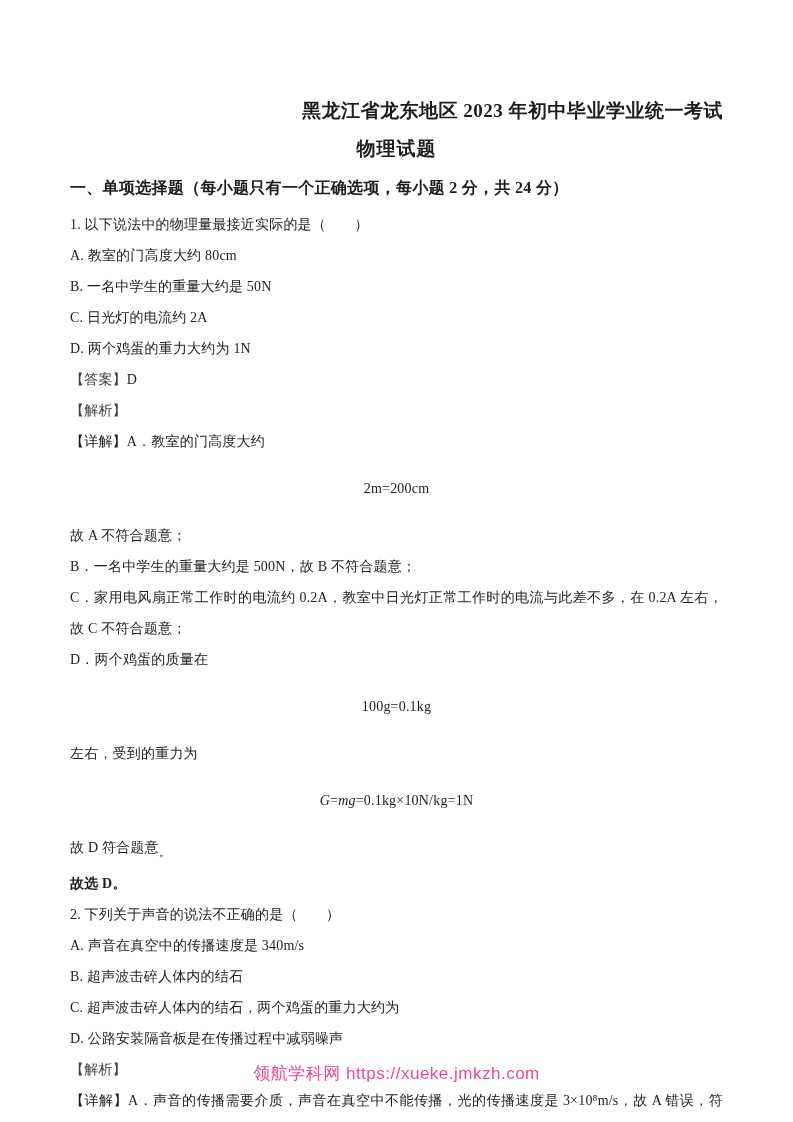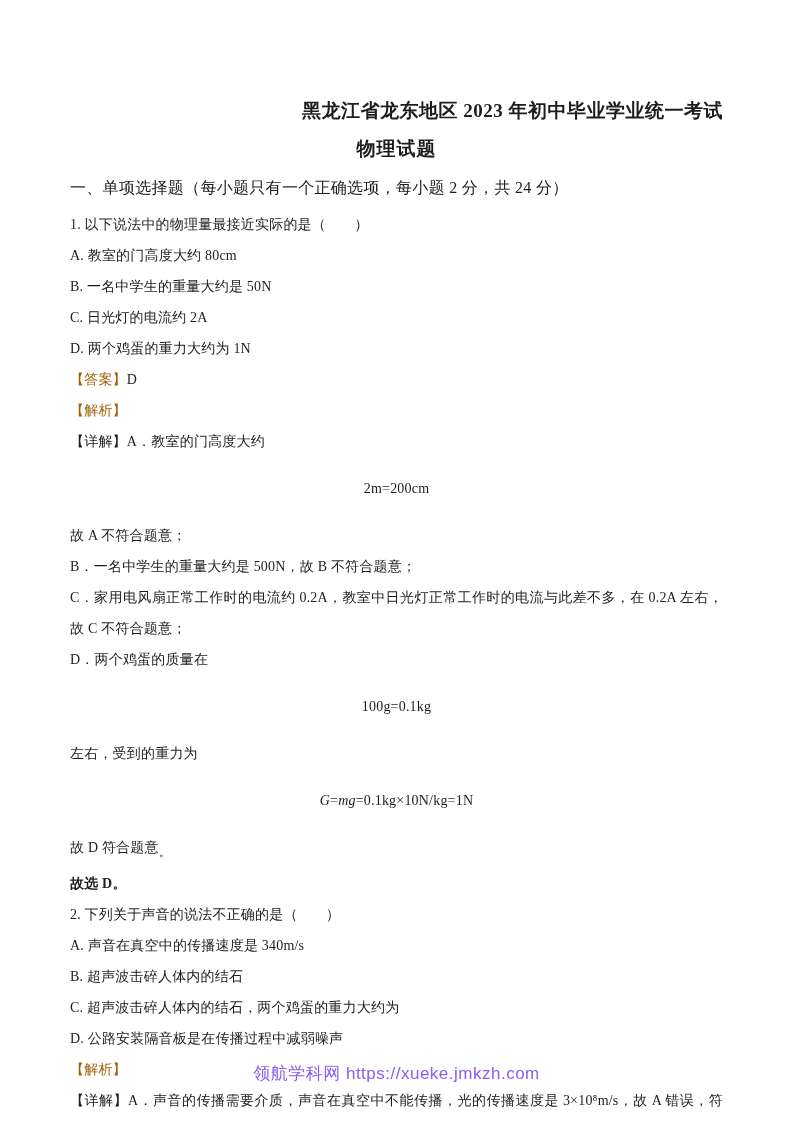--- a/index.html
+++ b/index.html
@@ -34,21 +34,21 @@
   .doc-subtitle {
     margin-top: 8px;
     text-align: center;
     font-weight: bold;
     font-size: 19px;
     line-height: 30px;
     letter-spacing: 1px;
   }
   .section-header {
     margin-top: 12px;
-    font-weight: normal;
+    font-weight: bold;
     font-size: 16px;
     line-height: 24px;
     letter-spacing: 0.3px;
   }
   p.line {
     margin: 0;
     font-size: 14px;
     line-height: 31px;
     text-align: justify;
     letter-spacing: 0.2px;
@@ -60,38 +60,38 @@
     margin: 16px;
     font-size: 14px;
     line-height: 31px;
     text-align: center;
     letter-spacing: 0.2px;
   }
   .mt5  { margin-top: 5px; }
   .mt7  { margin-top: 7px; font-weight: bold; }
   .mt3  { margin-top: 3px; }
   .blue-label {
-    color: #a16207;
+    color: #404040;
   }
   .var {
     font-style: italic;
   }
   .low-period {
     vertical-align: -4px;
     font-size: 12px;
   }
   .watermark {
     position: absolute;
     top: 1062px;
     left: 0;
     width: 100%;
     text-align: center;
     font-family: "Liberation Sans", "DejaVu Sans", sans-serif;
     font-size: 17px;
-    color: #8b5cf6;
+    color: #ec4899;
     letter-spacing: 0.5px;
   }
 </style>
 </head>
 <body>
 
 <div class="page">
   <div class="content">
 
     <div class="doc-title">黑龙江省龙东地区 2023 年初中毕业学业统一考试</div>

